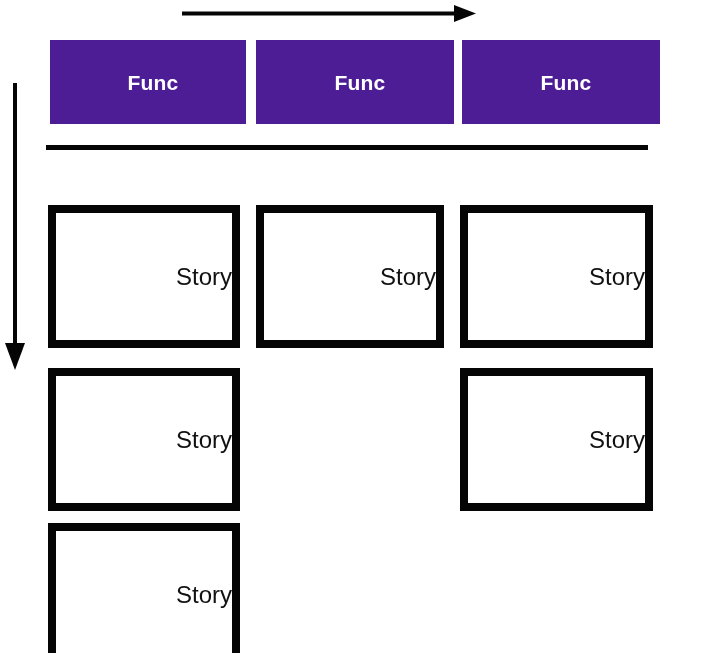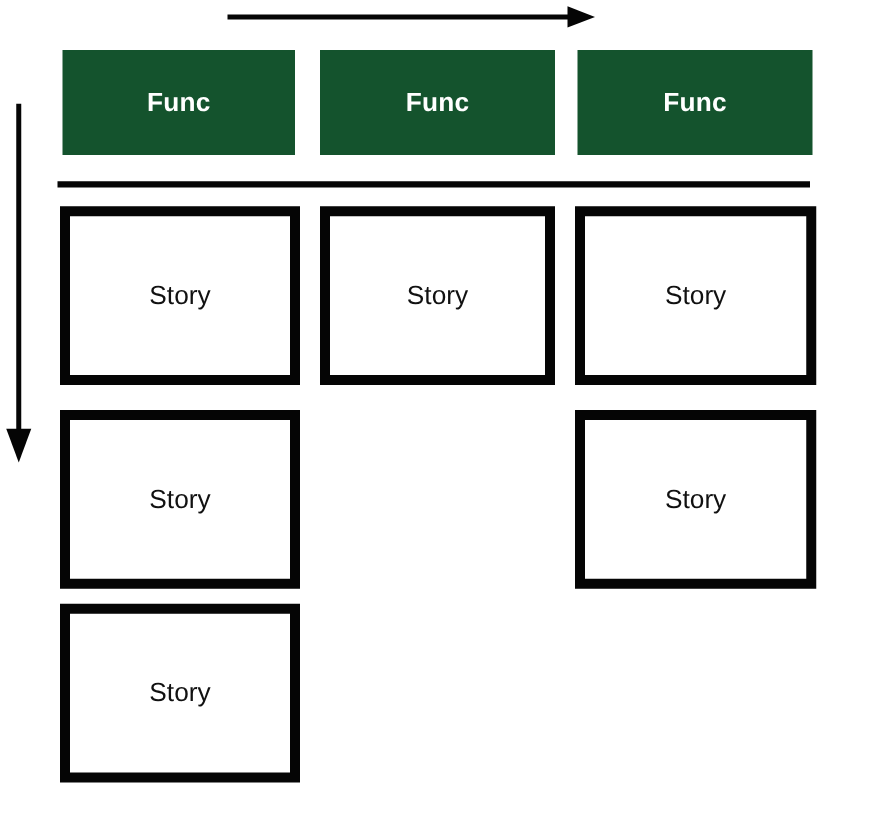--- a/index.html
+++ b/index.html
@@ -26,31 +26,32 @@
     position: absolute;
     overflow: visible;
     pointer-events: none;
   }
   #horizontal-arrow { left: 178px; top: 2px; }
   #vertical-arrow   { left: 2px;  top: 80px; }
 
   
   .func-box {
     position: absolute;
-    background: #14532d;
+    background: #4c1d95;
     color: #ffffff;
     display: flex;
     align-items: center;
     justify-content: center;
     font-size: 21px;
     font-weight: 600;
     letter-spacing: 0.2px;
     line-height: 1;
     top: 40px;
     height: 84px;
+    padding-left: 10px;
   }
   .func-label {
     display: block;
     color: #ffffff;
   }
 
   
   #divider {
     position: absolute;
     left: 46px;
@@ -61,25 +62,26 @@
   }
 
   
   .story-box {
     position: absolute;
     background: #ffffff;
     border: 8px solid #050505;
     box-sizing: border-box;
     display: flex;
     align-items: center;
-    justify-content: center;
-    font-size: 21px;
+    justify-content: flex-end;
+    font-size: 24px;
     color: #111111;
     line-height: 1;
     height: 143px;
+    margin-top: 40px;
   }
   .story-label {
     display: block;
     color: #111111;
   }
 
   
   .col-1 { left: 48px;  width: 192px; }
   .col-2 { left: 256px; width: 188px; }
   .col-3 { left: 460px; width: 193px; }

